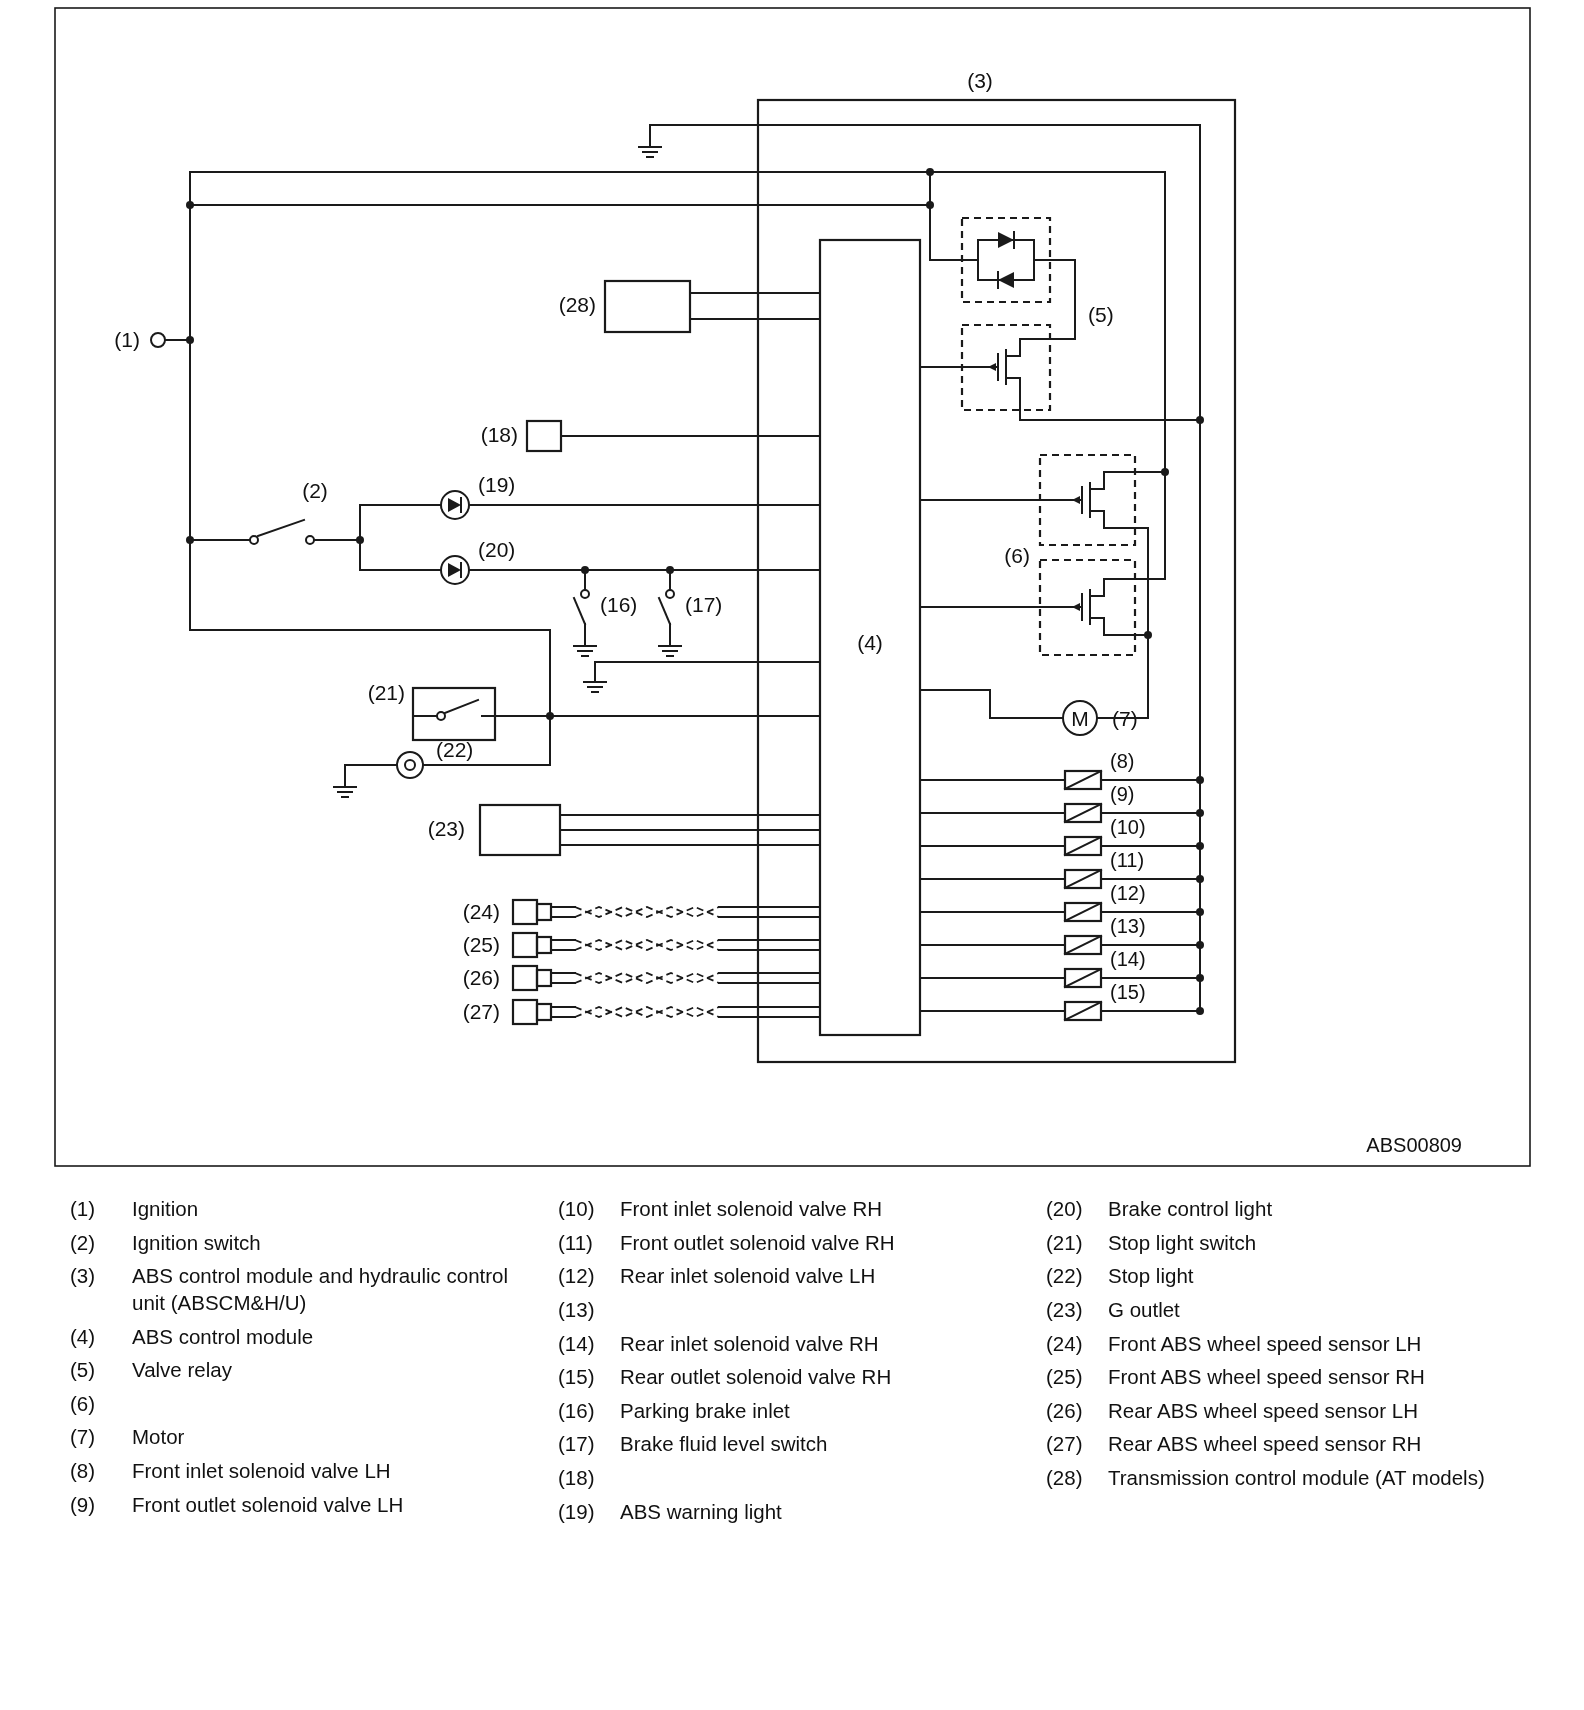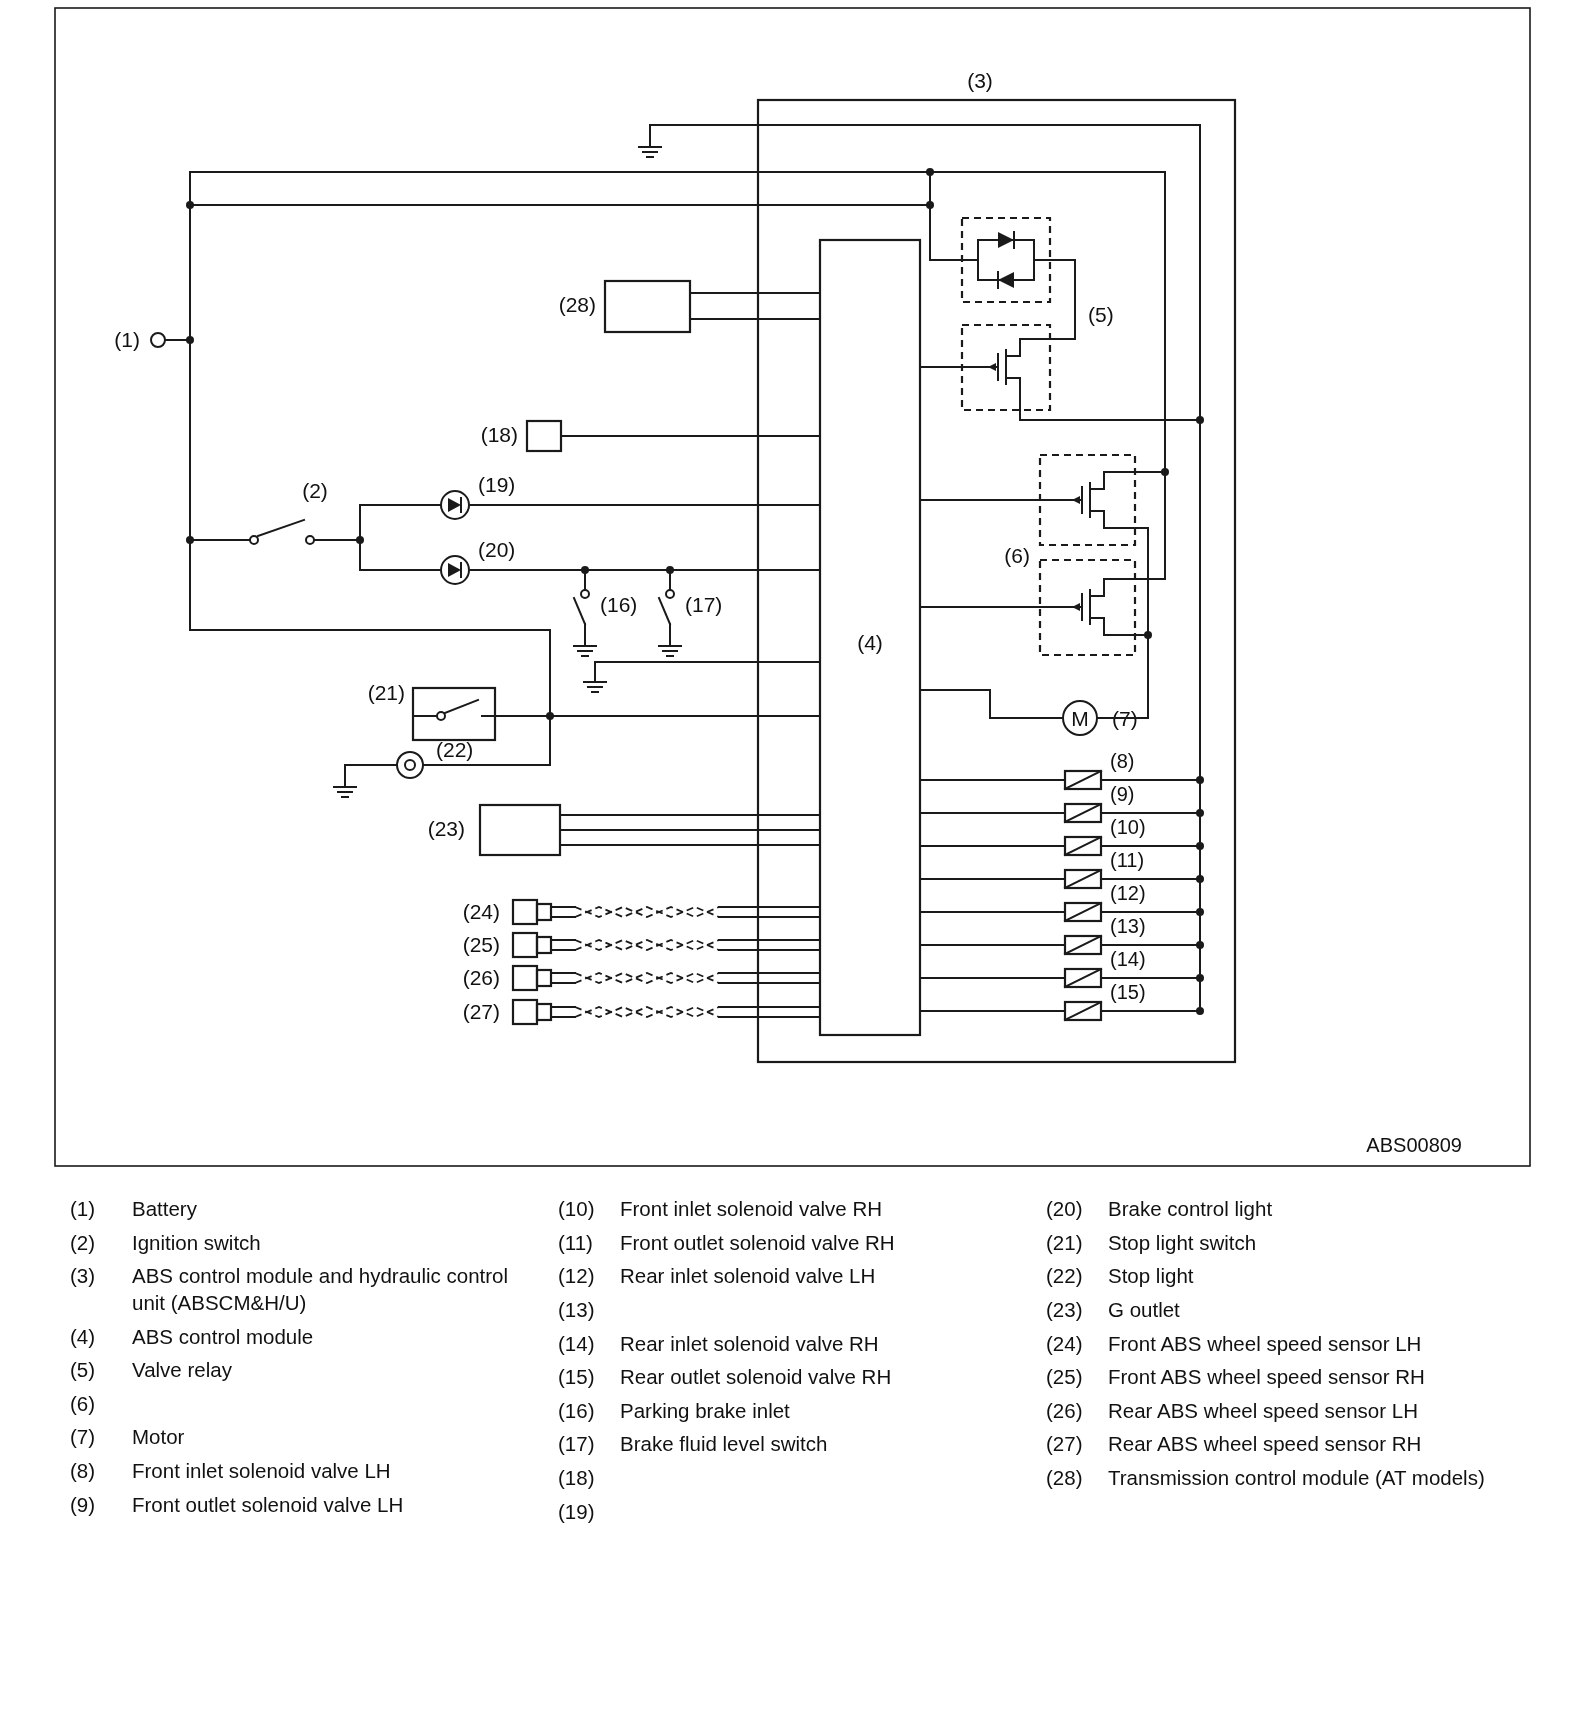--- a/index.html
+++ b/index.html
@@ -349,21 +349,21 @@
     <circle class="dot" cx="1165" cy="472" r="4"></circle>
     <circle class="dot" cx="1148" cy="635" r="4"></circle>
     <circle class="dot" cx="1200" cy="420" r="4"></circle>
   </g>
 </svg>
 
 <div class="legend">
   <div class="legend-col">
     <div class="legend-row">
           <span class="legend-num">(1)</span>
-          <span class="legend-label">Battery</span>
+          <span class="legend-label">Ignition</span>
         </div>
     <div class="legend-row">
           <span class="legend-num">(2)</span>
           <span class="legend-label">Ignition switch</span>
         </div>
     <div class="legend-row">
           <span class="legend-num">(3)</span>
           <span class="legend-label">ABS control module and hydraulic control unit (ABSCM&amp;H/U)</span>
         </div>
     <div class="legend-row">
@@ -420,20 +420,21 @@
         </div>
     <div class="legend-row">
           <span class="legend-num">(17)</span>
           <span class="legend-label">Brake fluid level switch</span>
         </div>
     <div class="legend-row">
           <span class="legend-num">(18)</span>
         </div>
     <div class="legend-row">
           <span class="legend-num">(19)</span>
+          <span class="legend-label">ABS warning light</span>
         </div>
   </div>
   <div class="legend-col">
     <div class="legend-row">
           <span class="legend-num">(20)</span>
           <span class="legend-label">Brake control light</span>
         </div>
     <div class="legend-row">
           <span class="legend-num">(21)</span>
           <span class="legend-label">Stop light switch</span>

